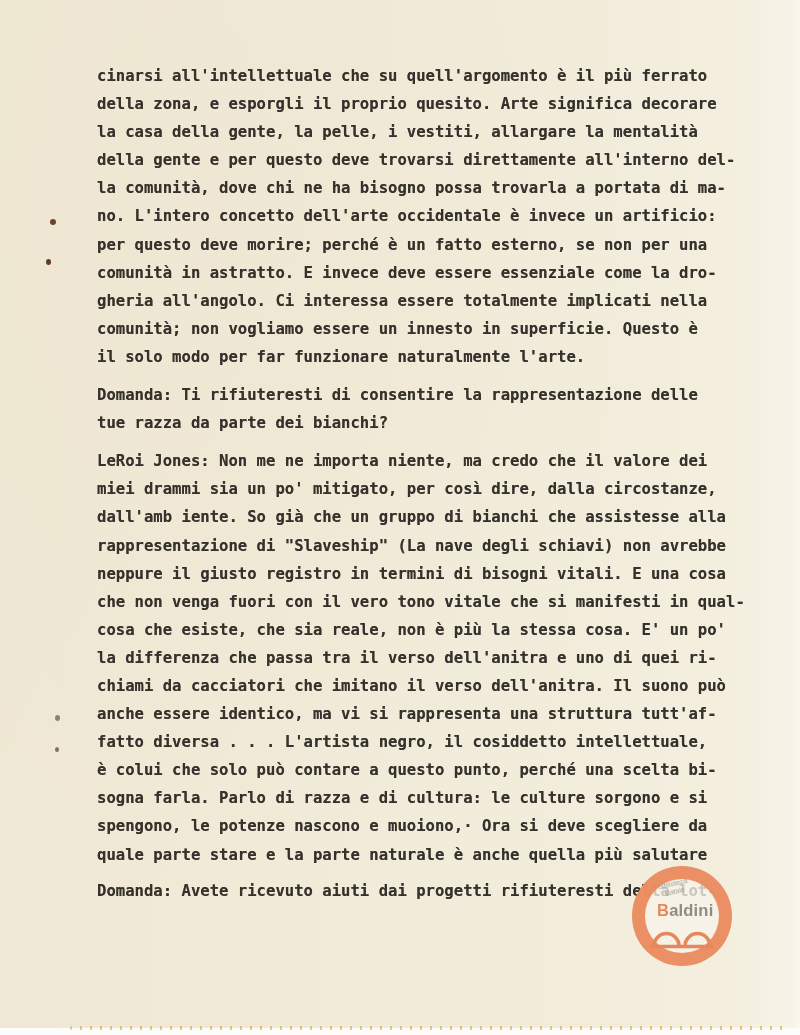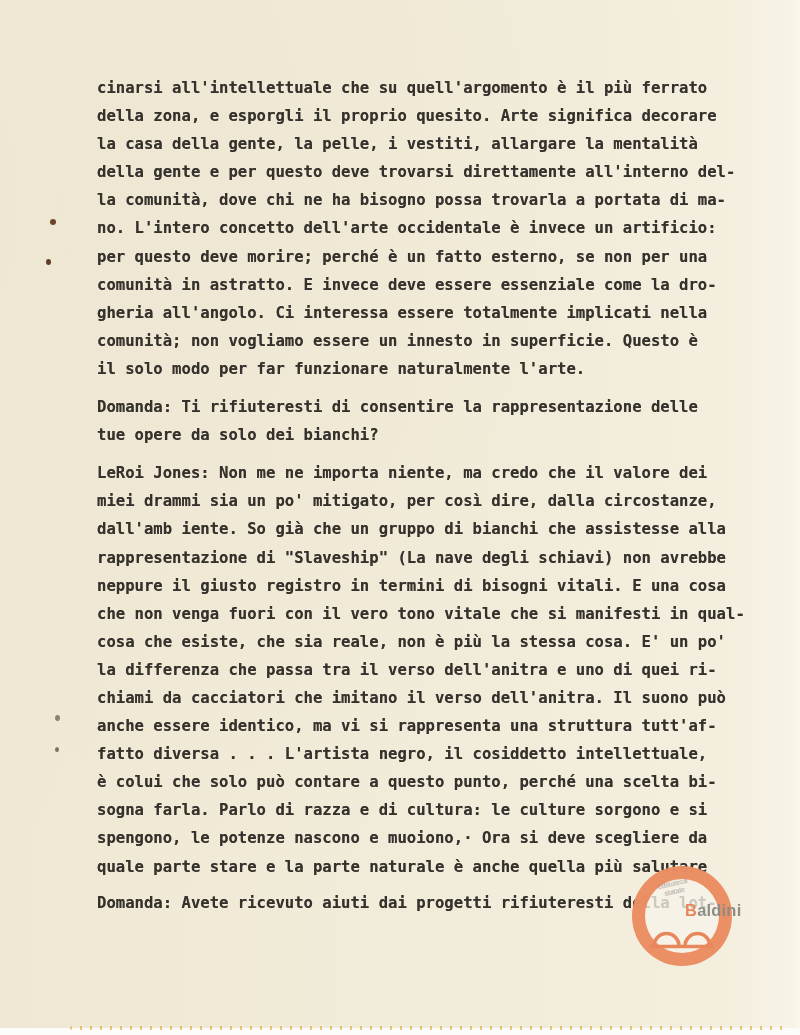--- a/index.html
+++ b/index.html
@@ -14,21 +14,21 @@
   
   .paper {
     position:absolute; left:0; top:0; right:0; bottom:7px;
     background:
       radial-gradient(ellipse at 30% 20%, rgba(235,226,204,0.35), rgba(0,0,0,0) 60%),
       linear-gradient(90deg, #efe8d4 0%, #f1ebd9 45%, #f3eedd 90%, #f7f3e7 99%, #faf7ee 100%);
   }
 
   
   .text-block {
-    position:absolute; left:97px; top:74px; width:665px;
+    position:absolute; left:97px; top:62px; width:665px;
     color:#35312c;
     font-size:15.6px;
     font-weight:bold;
     line-height:28.1px;
     text-shadow:0 0 0.5px rgba(53,47,40,0.55);
   }
   .text-block p {
     margin:0 0 10px 0;
     white-space:pre-line;
   }
@@ -63,21 +63,20 @@
     opacity:0.85;
     white-space:pre-line;
     text-align:center;
   }
   .stamp-name {
     position:absolute; left:12px; top:22px;
     font-family:"Liberation Sans", sans-serif;
     font-size:16.5px; font-weight:bold;
     color:#8f8b85;
     letter-spacing:0.2px;
-    margin-left:28px;
   }
   .stamp-name .b { color:#e8875c; }
   .stamp-book { position:absolute; left:5px; top:44px; }
 
   
   .paper-edge-dots {
     position:absolute; left:70px; right:15px; bottom:5px; height:4px;
     background-image:repeating-linear-gradient(90deg,
       rgba(222,173,70,0.85) 0 2px, rgba(0,0,0,0) 2px 10px);
     border-radius:2px;
@@ -106,21 +105,21 @@
 la casa della gente, la pelle, i vestiti, allargare la mentalità
 della gente e per questo deve trovarsi direttamente all'interno del-
 la comunità, dove chi ne ha bisogno possa trovarla a portata di ma-
 no. L'intero concetto dell'arte occidentale è invece un artificio:
 per questo deve morire; perché è un fatto esterno, se non per una
 comunità in astratto. E invece deve essere essenziale come la dro-
 gheria all'angolo. Ci interessa essere totalmente implicati nella
 comunità; non vogliamo essere un innesto in superficie. Questo è
 il solo modo per far funzionare naturalmente l'arte.</p>
   <p>Domanda: Ti rifiuteresti di consentire la rappresentazione delle
-tue opere da solo dei bianchi?</p>
+tue razza da parte dei bianchi?</p>
   <p class="tight">LeRoi Jones: Non me ne importa niente, ma credo che il valore dei
 miei drammi sia un po' mitigato, per così dire, dalla circostanze,
 dall'amb iente. So già che un gruppo di bianchi che assistesse alla
 rappresentazione di "Slaveship" (La nave degli schiavi) non avrebbe
 neppure il giusto registro in termini di bisogni vitali. E una cosa
 che non venga fuori con il vero tono vitale che si manifesti in qual-
 cosa che esiste, che sia reale, non è più la stessa cosa. E' un po'
 la differenza che passa tra il verso dell'anitra e uno di quei ri-
 chiami da cacciatori che imitano il verso dell'anitra. Il suono può
 anche essere identico, ma vi si rappresenta una struttura tutt'af-

